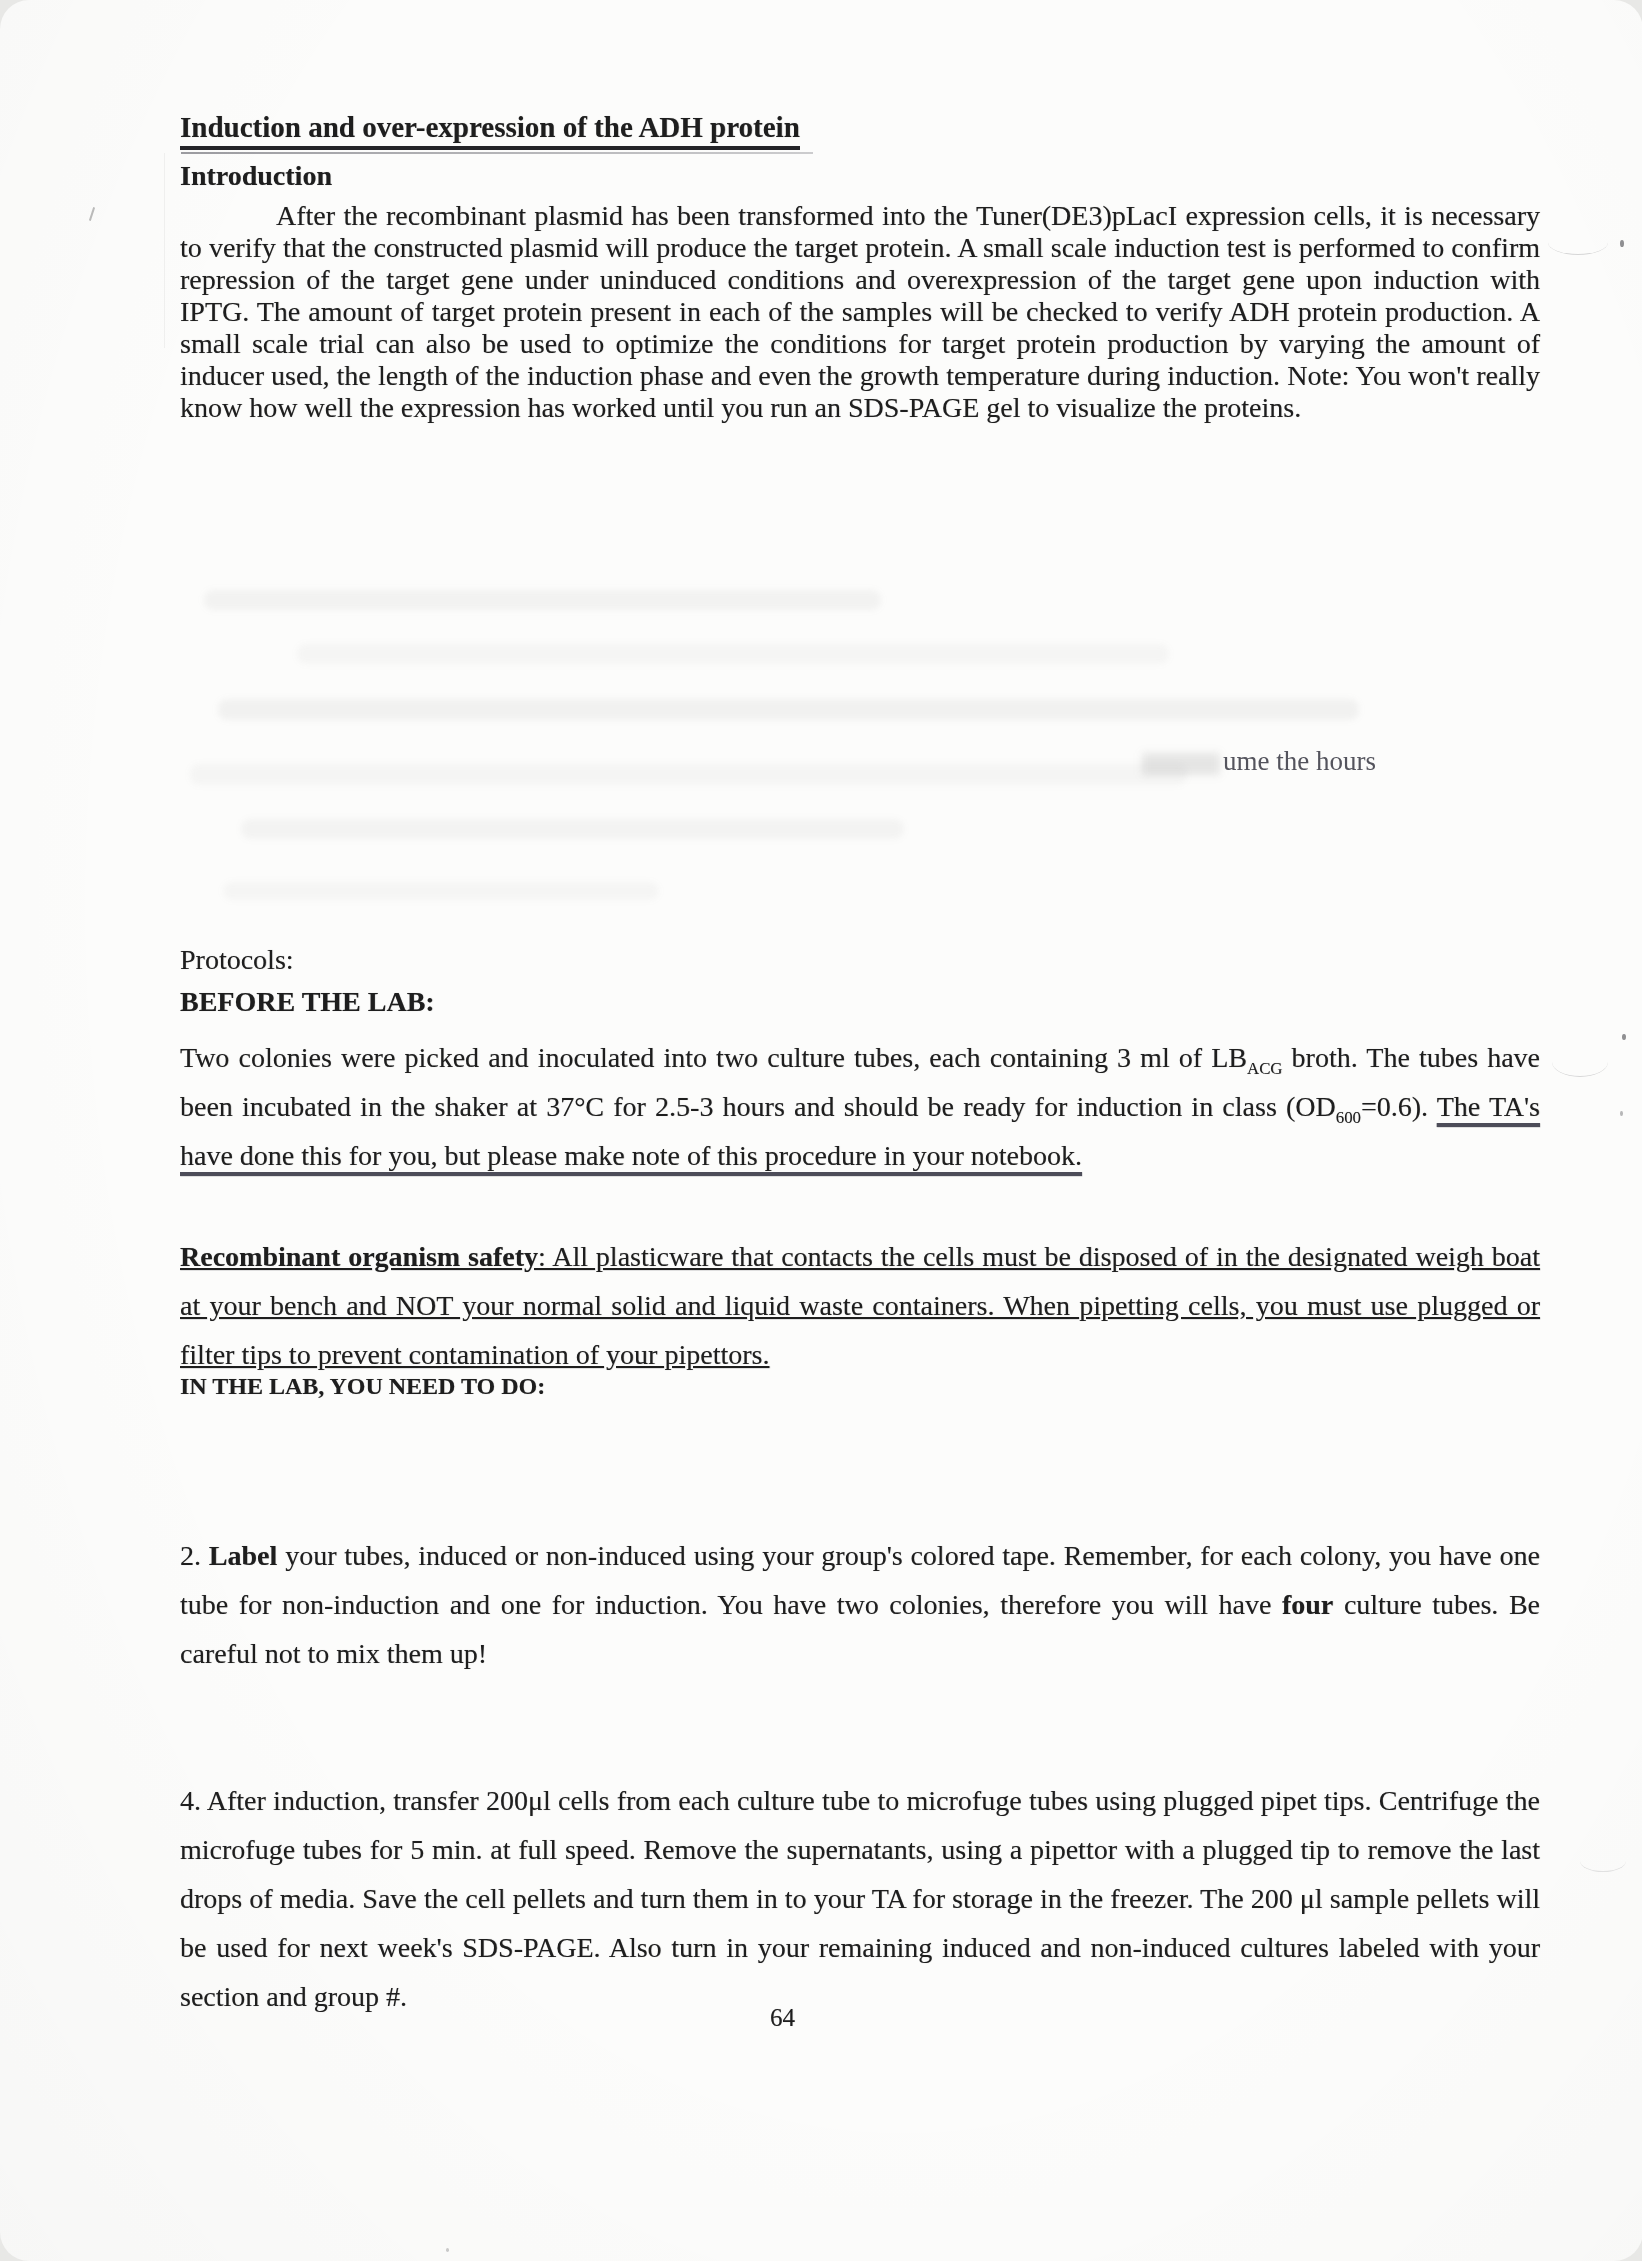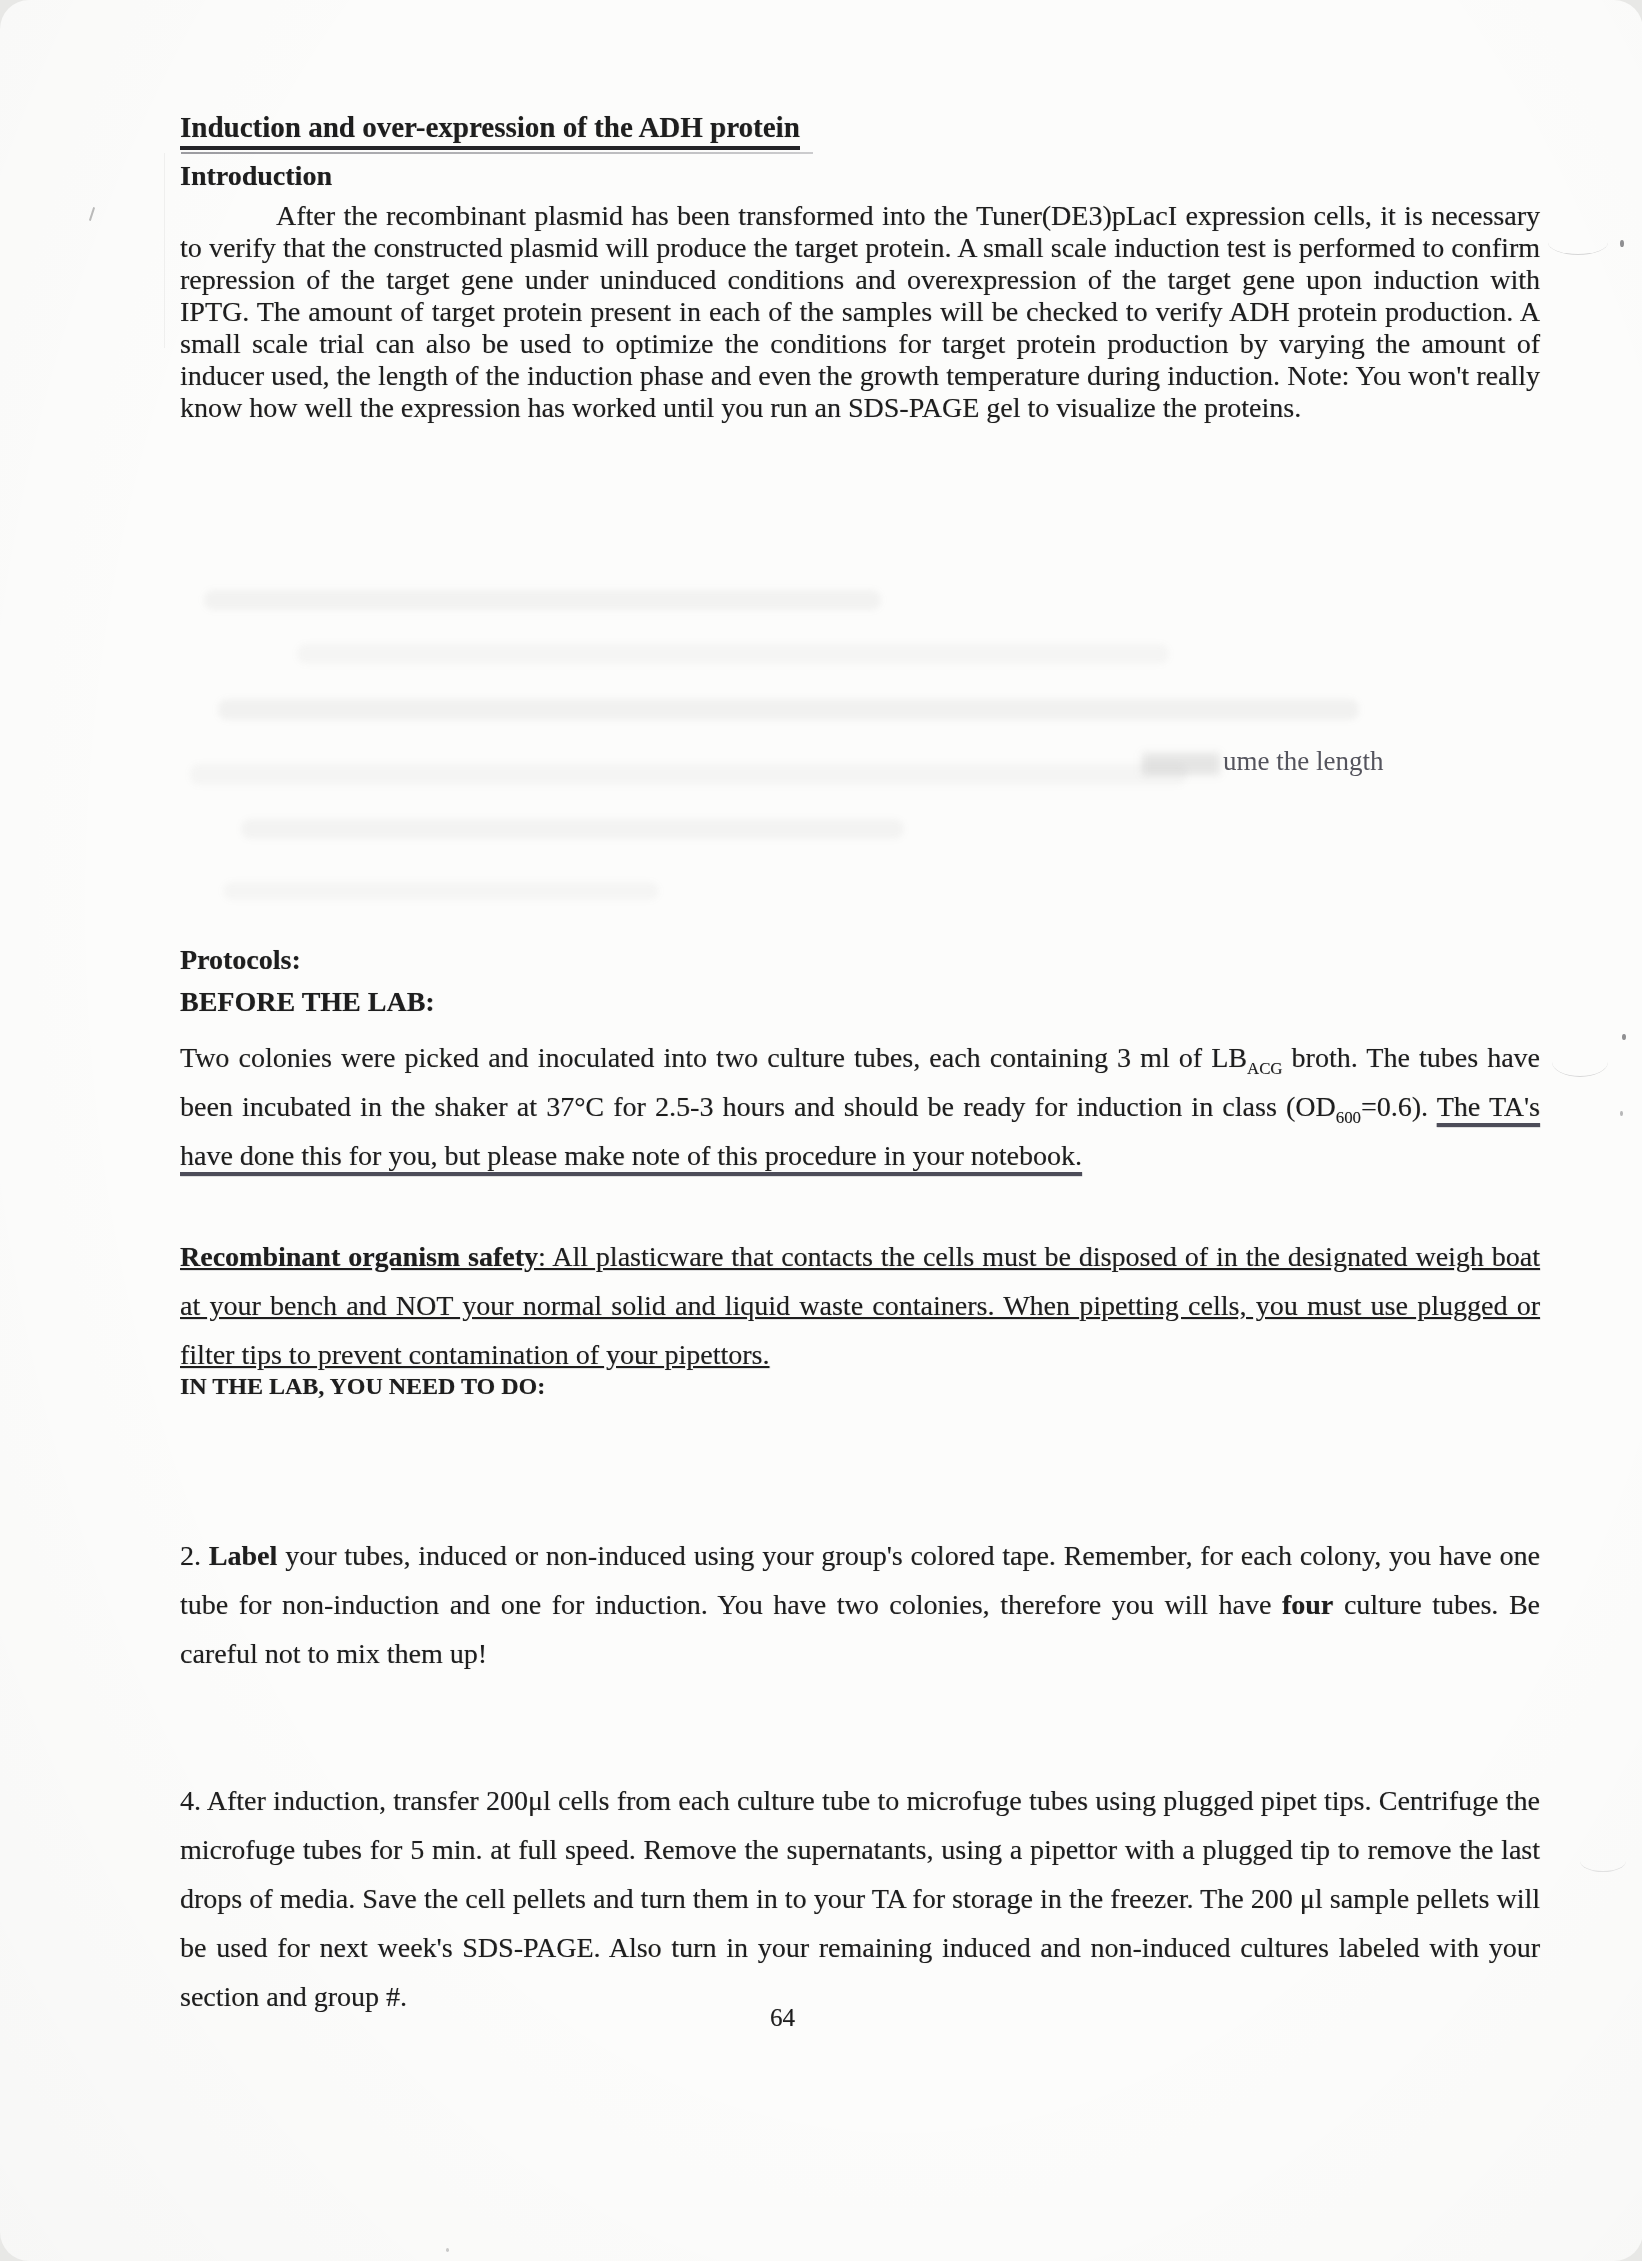--- a/index.html
+++ b/index.html
@@ -33,21 +33,21 @@
     left:180px;top:137px;
     font-size:28px;font-weight:bold;
   }
   .para{
     left:180px;width:1360px;
     font-size:28px;line-height:32px;
     text-align:justify;
   }
   .para-intro{ top:172px; text-indent:96px; }
 
-  .proto-head{ left:180px;top:921px;font-size:28px;font-weight:bold; }
+  .proto-head{ left:180px;top:921px;font-size:28px;font-weight:normal; }
   .before-head{ left:180px;top:963px;font-size:28px;font-weight:bold;text-align:right; }
   .para-proto{ line-height:49px; }
   .para-before{ top:1005px; }
   .para-safety{ top:1204px;text-decoration:underline; }
   .inlab-head{ left:180px;top:1353px;font-size:24px;font-weight:bold; }
   .item-1{ top:1404px; }
   .item-2{ top:1503px; }
   .item-3{ top:1649px; }
   .item-4{ top:1748px; }
 
@@ -113,21 +113,21 @@
 
   <p class="abs para para-intro txt">After the recombinant plasmid has been transformed into the Tuner(DE3)pLacI expression cells, it is necessary to verify that the constructed plasmid will produce the target protein. A small scale induction test is performed to confirm repression of the target gene under uninduced conditions and overexpression of the target gene upon induction with IPTG. The amount of target protein present in each of the samples will be checked to verify ADH protein production. A small scale trial can also be used to optimize the conditions for target protein production by varying the amount of inducer used, the length of the induction phase and even the growth temperature during induction. Note: You won't really know how well the expression has worked until you run an SDS-PAGE gel to visualize the proteins.</p>
 
   <div class="abs ghost-line g1"></div>
   <div class="abs ghost-line g2"></div>
   <div class="abs ghost-line g3"></div>
   <div class="abs ghost-line g4"></div>
   <div class="abs ghost-line g5"></div>
   <div class="abs ghost-line g6"></div>
   <div class="abs ghost-smudge"></div>
-  <span class="abs ghost-fragment">ume the length</span>
+  <span class="abs ghost-fragment">ume the hours</span>
 
   <h2 class="abs proto-head txt">Protocols:</h2>
   <h2 class="abs before-head txt">BEFORE THE LAB:</h2>
 
   <p class="abs para para-proto para-before txt"><span>Two colonies were picked and inoculated into two culture tubes, each containing 3 ml of LB</span><span class="seg-sub">ACG</span><span> broth. The tubes have been incubated in the shaker at 37°C for 2.5-3 hours and should be ready for induction in class (OD</span><span class="seg-sub">600</span><span>=0.6).  </span><span class="seg-u">The TA's have done this for you, but please make note of this procedure in your notebook.</span></p>
 
   <p class="abs para para-proto para-safety txt"><span class="seg-b">Recombinant organism safety</span><span>: All plasticware that contacts the cells must be disposed of in the designated weigh boat at your bench and NOT your normal solid and liquid waste containers. When pipetting cells, you must use plugged or filter tips to prevent contamination of your pipettors.</span></p>
 
   <h2 class="abs inlab-head txt">IN THE LAB, YOU NEED TO DO:</h2>
 

